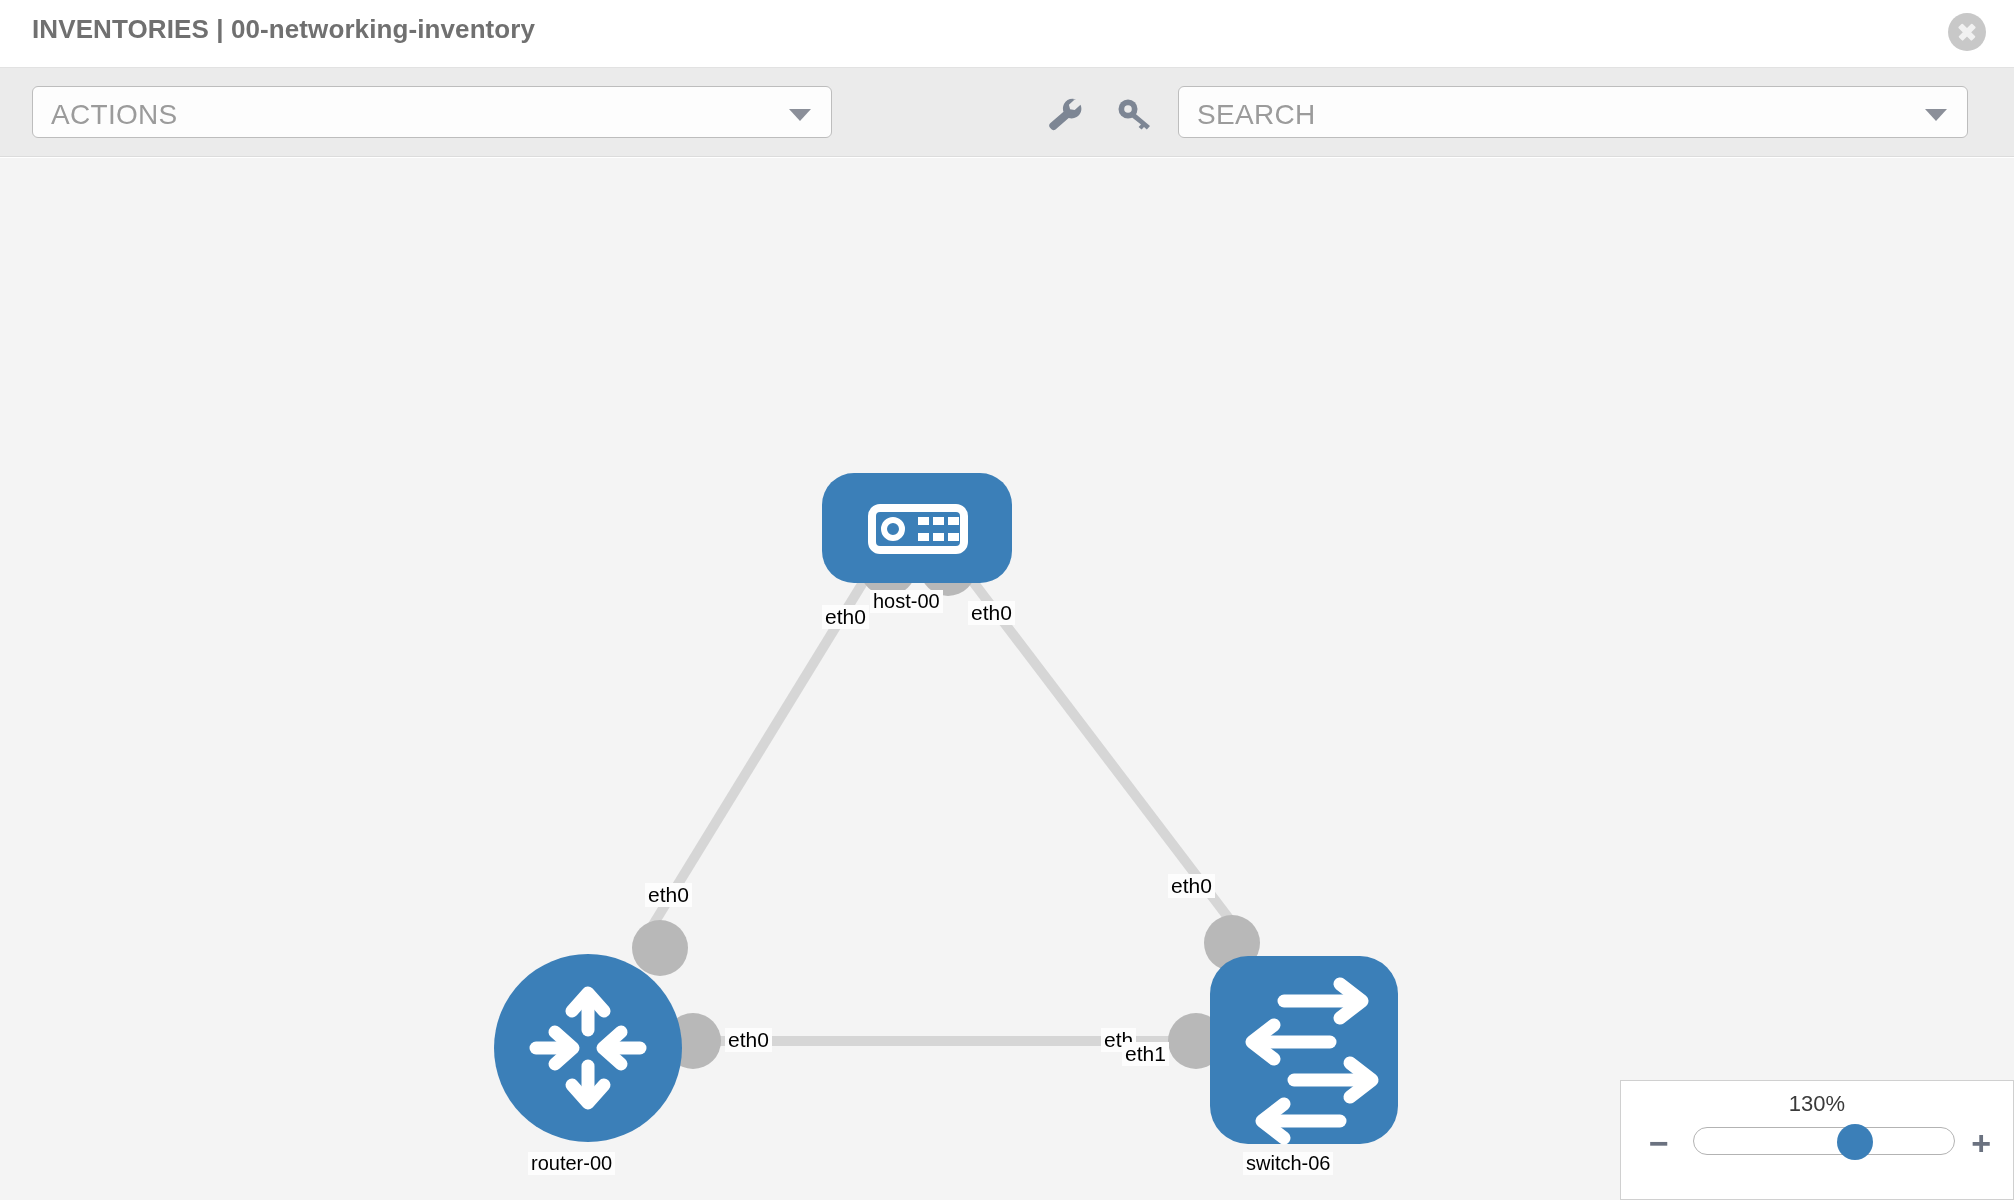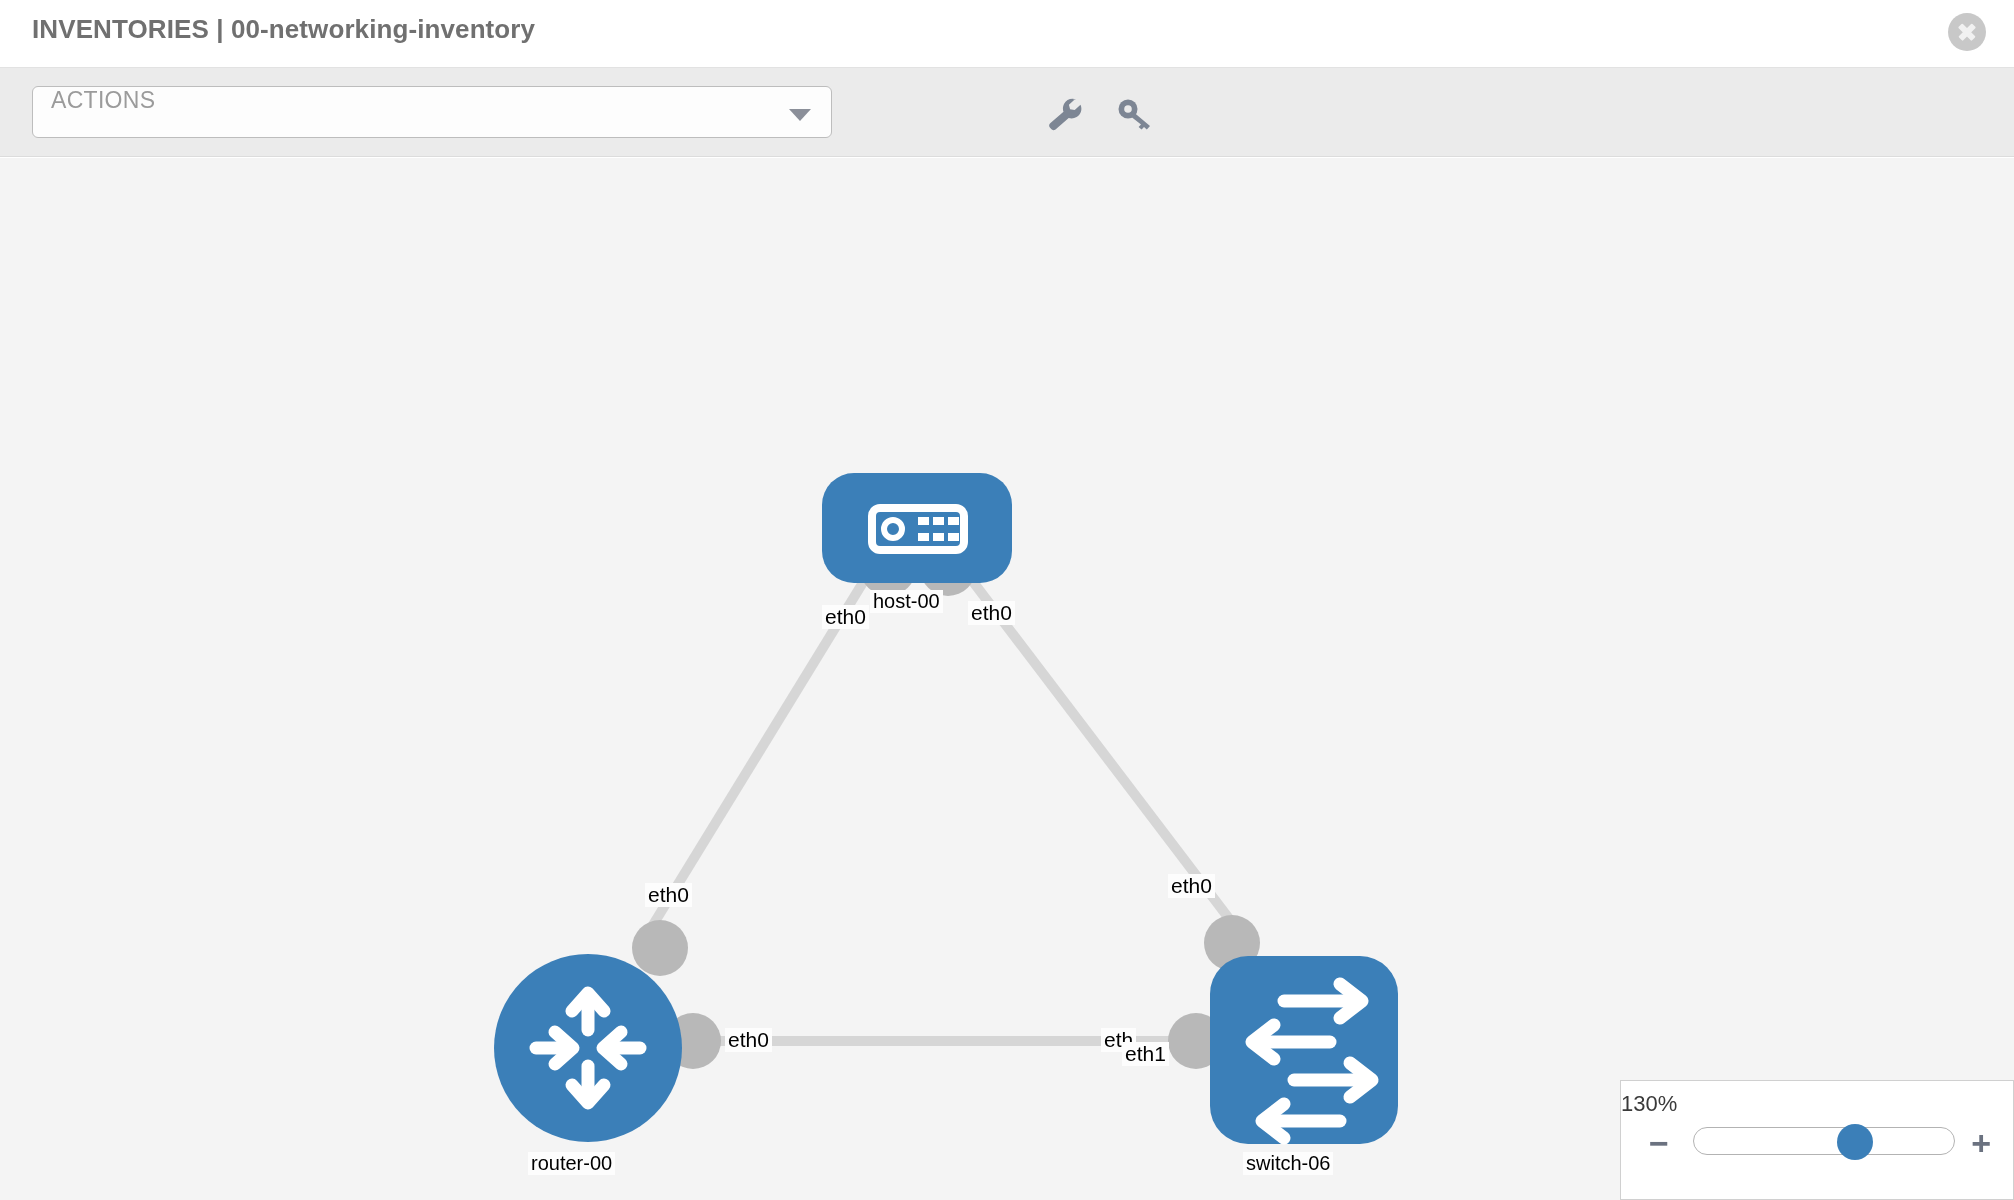--- a/index.html
+++ b/index.html
@@ -74,22 +74,22 @@
   .select-box {
     position: absolute;
     background: #fdfdfd;
     border: 1px solid #bdbdbd;
     border-radius: 6px;
     height: 52px;
   }
   .select-box .sel-label {
     position: absolute;
     left: 18px;
-    top: 0;
-    font-size: 23px;
+    top: 12px;
+    font-size: 28px;
     color: #9b9b9b;
     letter-spacing: 0.3px;
     white-space: nowrap;
   }
   .caret {
     position: absolute;
     right: 20px;
     top: 22px;
     width: 0; height: 0;
     border-left: 11px solid transparent;
@@ -146,21 +146,21 @@
     width: 394px;
     height: 120px;
     background: #ffffff;
     border: 1px solid #d0d0d0;
   }
   .zoom-value {
     position: absolute;
     top: 10px;
     left: 0;
     width: 100%;
-    text-align: left;
+    text-align: center;
     font-size: 22px;
     color: #3a3a3a;
   }
   .zoom-minus, .zoom-plus {
     position: absolute;
     top: 52px;
     color: #6b7280;
     font-size: 34px;
     line-height: 20px;
     font-weight: bold;
@@ -219,20 +219,24 @@
     <div class="tool-icon" id="key-icon">
       <svg viewBox="0 0 44 36" width="44" height="36">
         <g fill="#7d8694">
           <circle cx="15" cy="13" r="9.5"></circle>
           <circle cx="15" cy="13" r="3.8" fill="#ebebeb"></circle>
           <path d="M21 16.5 L37 30 L33.8 33.4 L31 31 L28.6 33.4 L25.6 30.9 L28 28.6 L17.8 20.4 Z"></path>
         </g>
       </svg>
     </div>
 
+    <div class="select-box" id="search-select">
+      <span class="sel-label">SEARCH</span>
+      <span class="caret"></span>
+    </div>
   </div>
 
   <div class="canvas">
 
     <svg class="topology-svg" viewBox="0 0 2014 1042">
 
       <g>
         <line x1="878" y1="400" x2="648" y2="775" stroke="#d6d6d6" stroke-width="10"></line>
         <line x1="955" y1="400" x2="1240" y2="775" stroke="#d6d6d6" stroke-width="10"></line>
         <line x1="660" y1="883" x2="1240" y2="883" stroke="#d6d6d6" stroke-width="10"></line>

